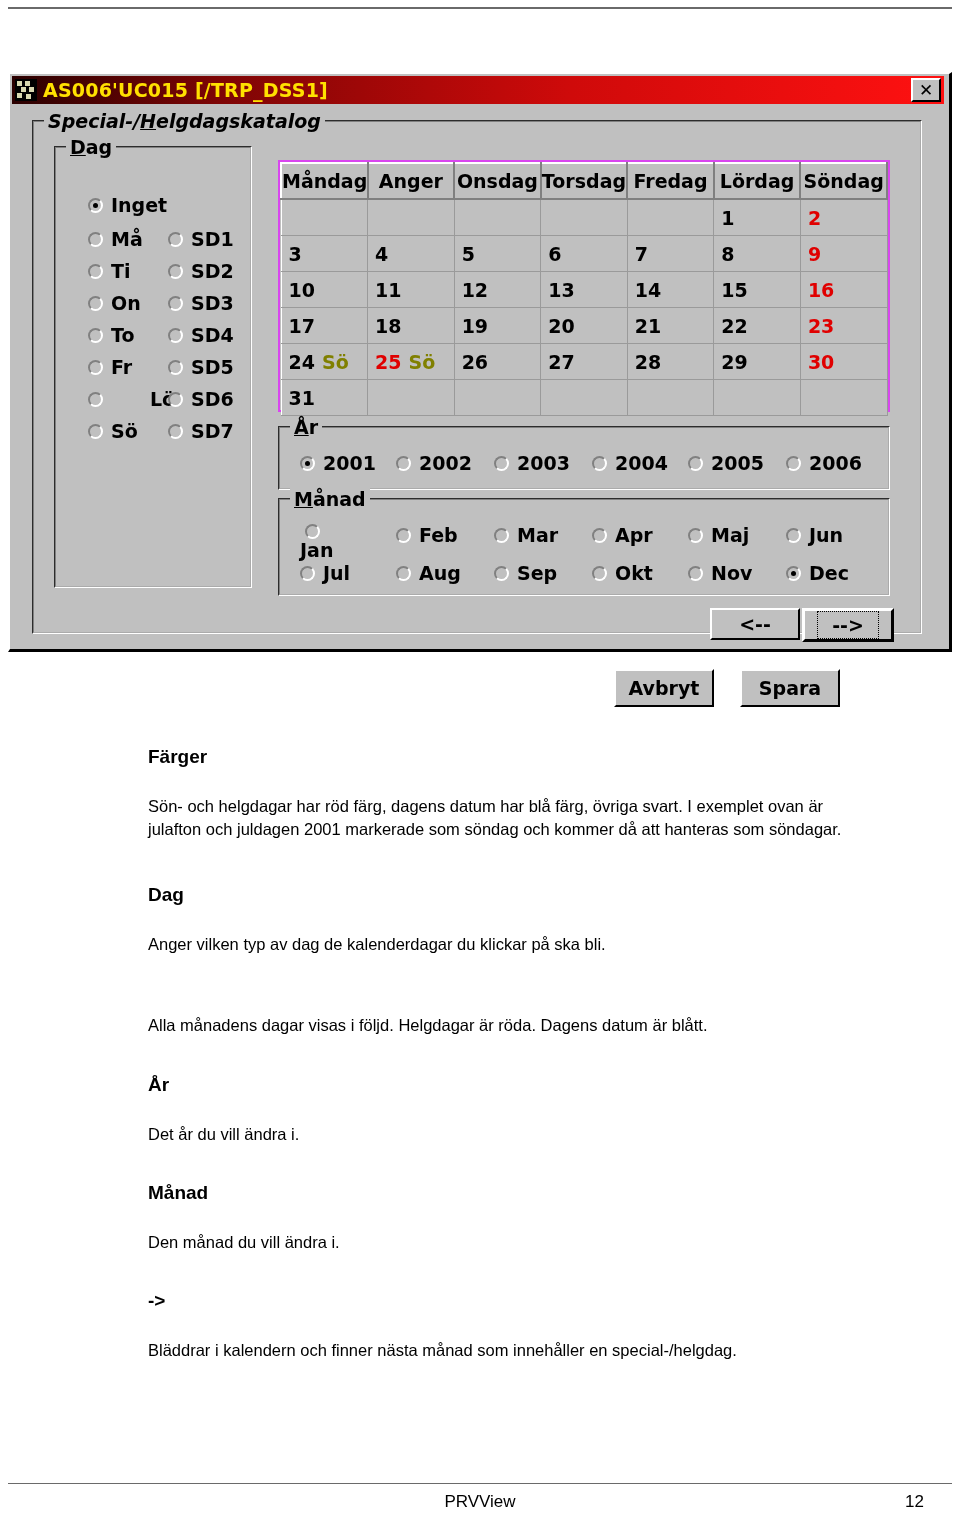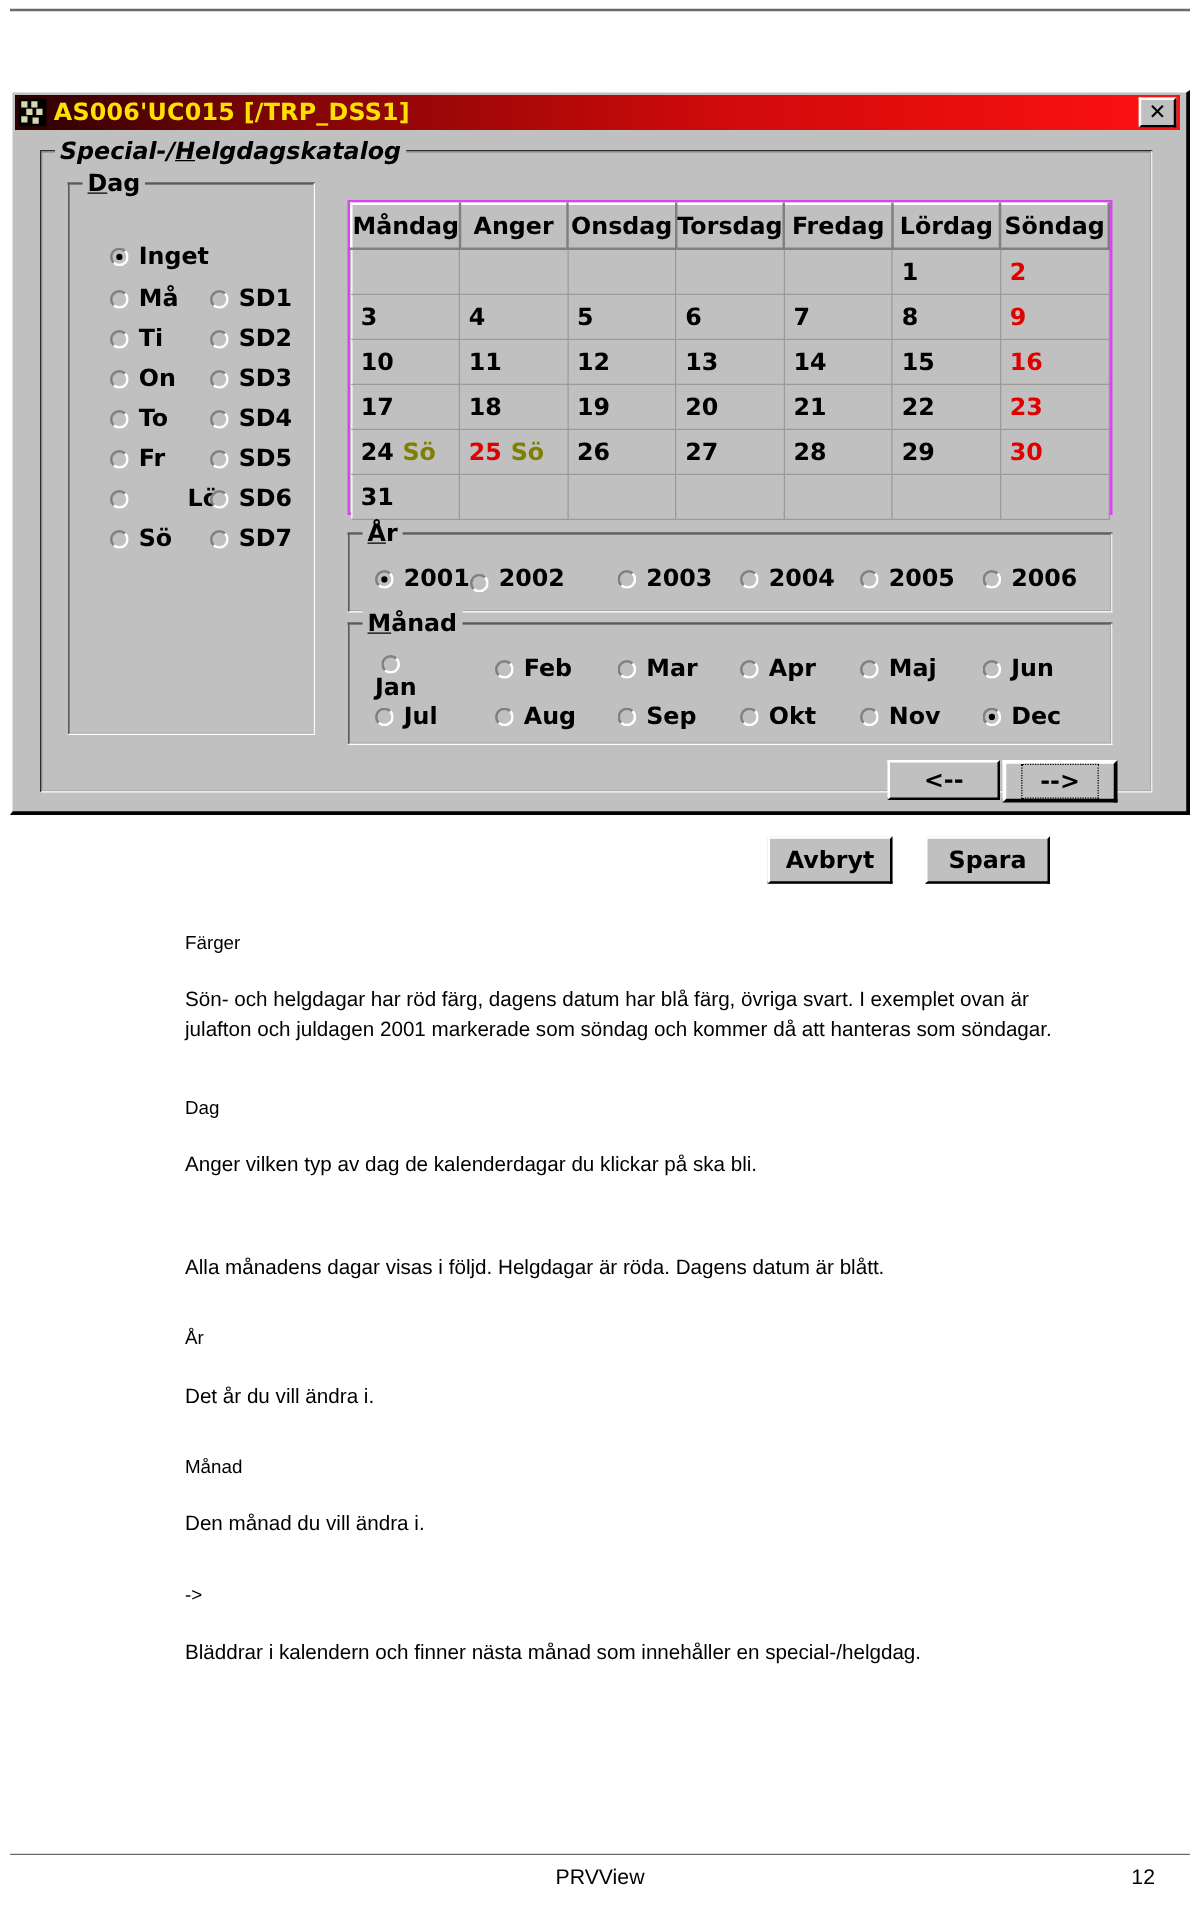--- a/index.html
+++ b/index.html
@@ -155,21 +155,21 @@
   #btn-avbryt{left:604px;top:595px;width:100px;height:38px;}
   #btn-spara{left:730px;top:595px;width:100px;height:38px;}
 
   
   .doc{
     position:absolute;left:148px;top:744px;width:724px;
     font-size:16.5px;line-height:1.42;color:#000;
     font-family:"Liberation Sans", sans-serif;
   }
   .doc h3{
-    font-size:15px;font-weight:normal;margin:0;padding:0;
+    font-size:19px;font-weight:bold;margin:0;padding:0;
   }
   .doc p{margin:0;padding:0;}
   .sp-24{height:24px;}
   .sp-34{height:34px;}
   .sp-40{height:40px;}
 
   
   .footer-rule{
     position:absolute;left:8px;top:1483px;width:944px;height:1px;
     background:#6a6a6a;
@@ -350,21 +350,21 @@
   </div>
 
   <div class="group" id="grp-ar">
     <span class="legend"><u>Å</u><span>r</span></span>
   </div>
 
   <div class="rad" style="left:290px;top:378px;">
     <span class="dot on"></span>
     <span>2001</span>
   </div>
-  <div class="rad" style="left:366px;top:378px;align-items:flex-end;">
+  <div class="rad" style="left:386px;top:378px;">
     <span class="dot"></span>
     <span>2002</span>
   </div>
   <div class="rad" style="left:484px;top:378px;">
     <span class="dot"></span>
     <span>2003</span>
   </div>
   <div class="rad" style="left:582px;top:378px;">
     <span class="dot"></span>
     <span>2004</span>

